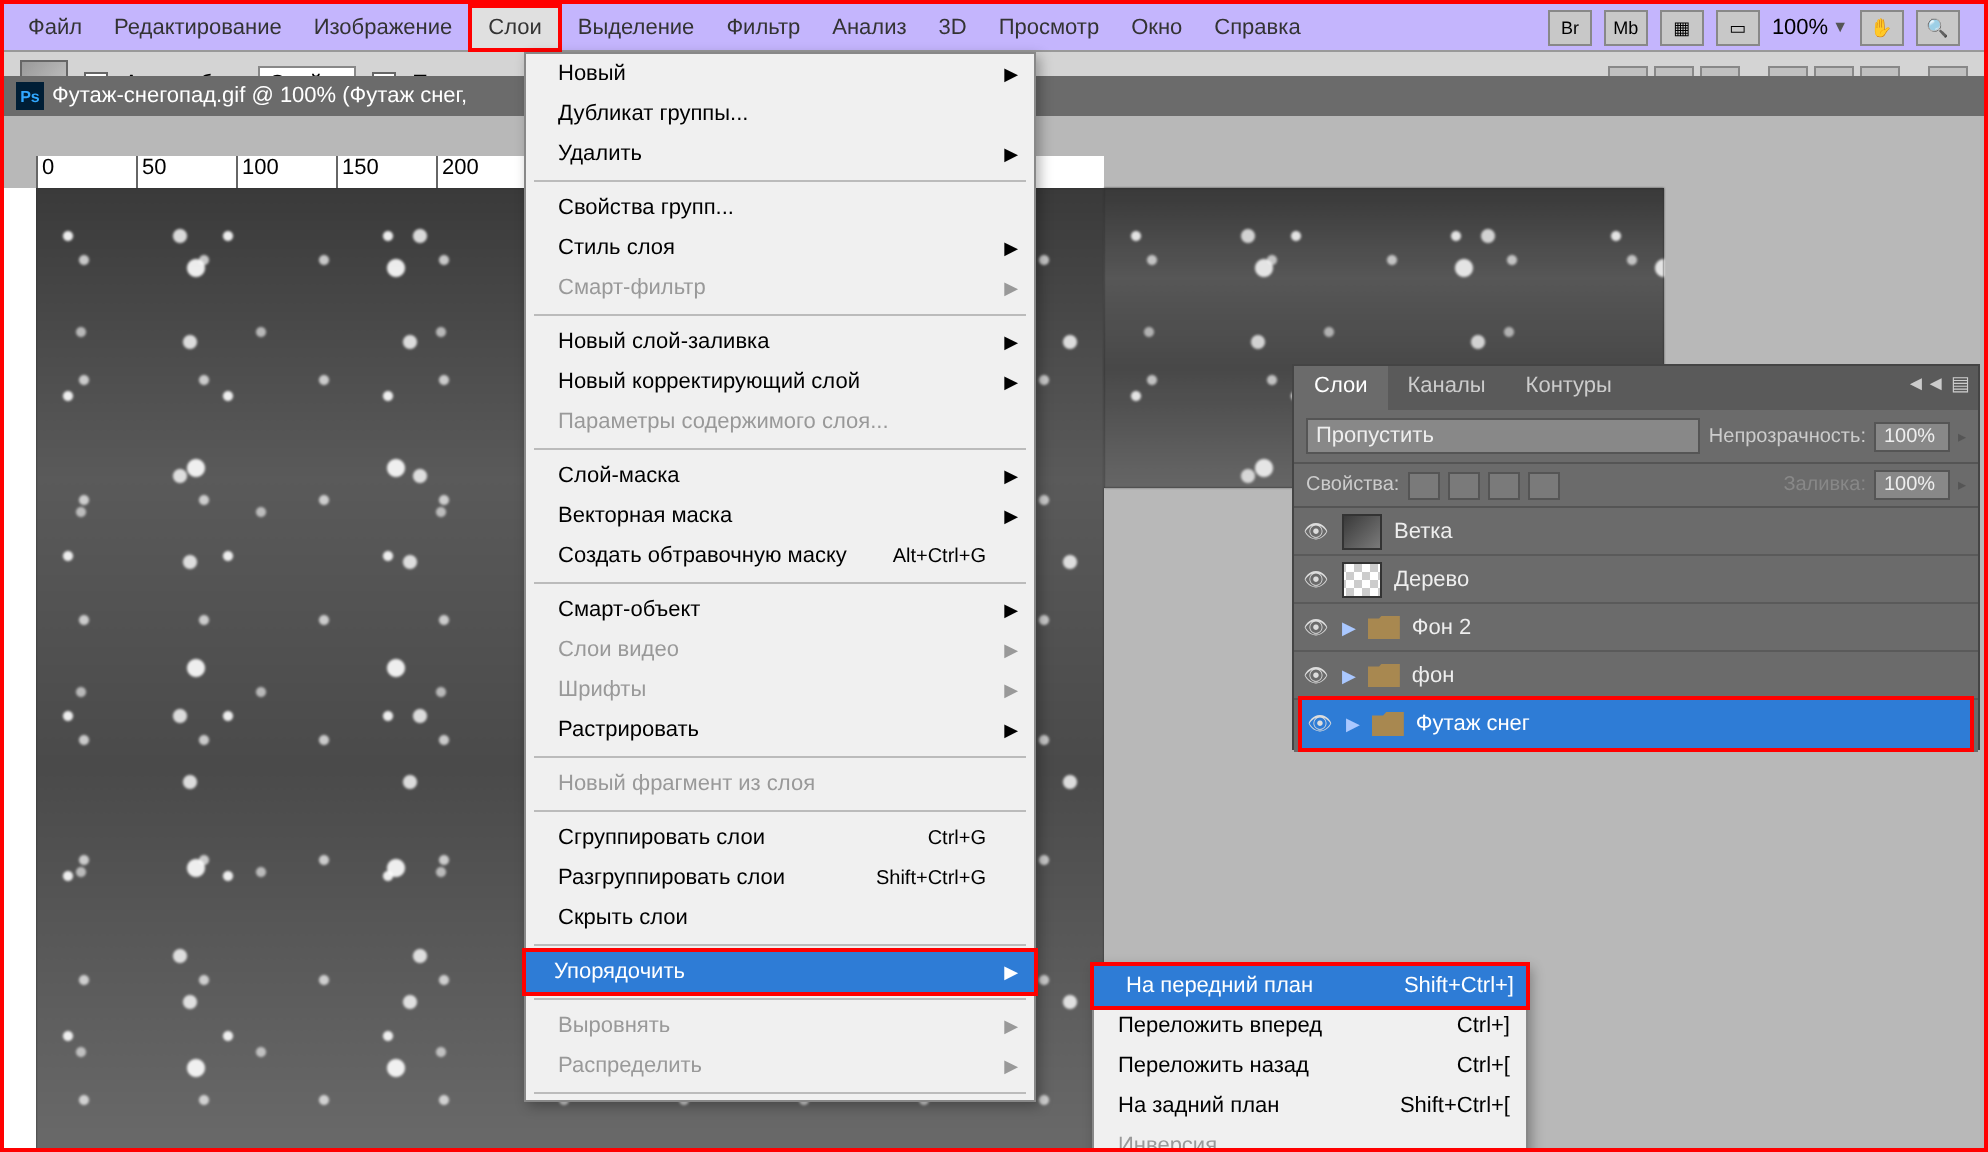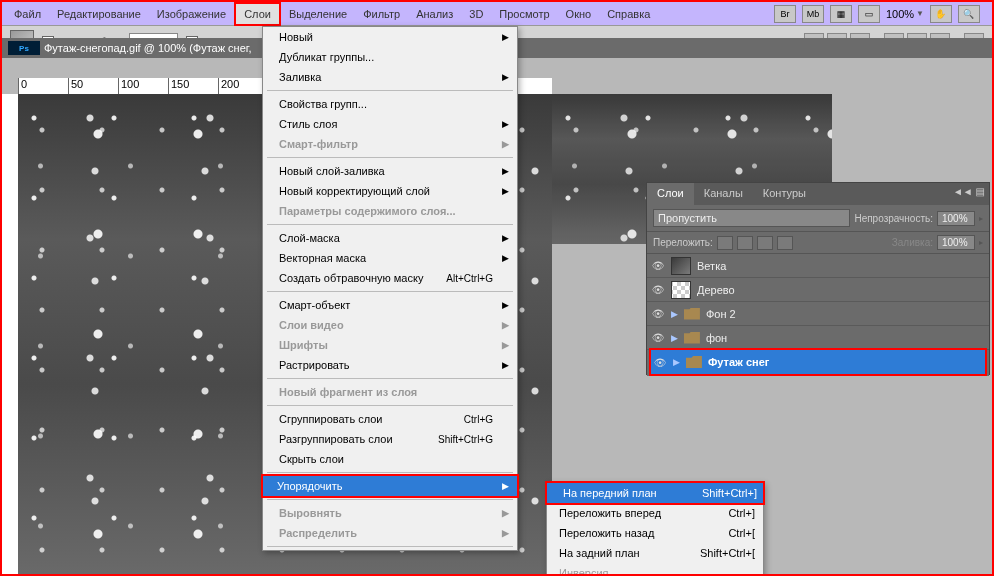--- a/index.html
+++ b/index.html
@@ -19,35 +19,35 @@
 .opt-icon { width: 24px; height: 24px; background: linear-gradient(135deg, #999 0%, #ccc 100%); border: 1px solid #666; }
 .checkbox { width: 12px; height: 12px; border: 1px solid #666; background: #fff; display: inline-block; }
 .opt-label { font-size: 11px; }
 .opt-select { background: #fff; border: 1px solid #888; padding: 2px 16px 2px 4px; font-size: 11px; }
 .align-group { display: flex; gap: 3px; margin-left: auto; }
 .align-btn { width: 20px; height: 18px; background: #c0c0c0; border: 1px solid #888; }
 
 .doc-area { position: relative; height: 520px; }
 .doc-window { position: absolute; left: 0; top: 20px; width: 550px; height: 500px; }
 .doc-title-bar { background: #6b6b6b; color: #fff; height: 20px; display: flex; align-items: center; padding: 0 6px; font-size: 11px; position: absolute; top: -20px; left: 0; right: -280px; }
-.ps-icon { width: 32px; height: 14px; background: #001e36; color: #31a8ff; font-size: 8px; display: flex; align-items: center; justify-content: center; margin-right: 4px; font-weight: bold; }
+.ps-icon { width: 14px; height: 14px; background: #001e36; color: #31a8ff; font-size: 8px; display: flex; align-items: center; justify-content: center; margin-right: 4px; font-weight: bold; }
 
 .ruler-h { position: absolute; top: 0; left: 16px; right: 0; height: 16px; background: #fff; display: flex; font-size: 8px; overflow: hidden; }
 .ruler-h span { flex: 0 0 50px; border-left: 1px solid #666; padding-left: 2px; }
 .ruler-v { position: absolute; top: 16px; left: 0; width: 16px; bottom: 0; background: #fff; }
 
 .canvas { position: absolute; top: 16px; left: 16px; right: 0; bottom: 0; background: #2a2a2a; overflow: hidden; }
 .snow-img { width: 100%; height: 100%; background: radial-gradient(circle at 20% 30%, rgba(255,255,255,0.9) 2px, transparent 3px), radial-gradient(circle at 60% 20%, rgba(255,255,255,0.8) 3px, transparent 4px), radial-gradient(circle at 40% 60%, rgba(255,255,255,0.7) 2px, transparent 3px), radial-gradient(circle at 80% 40%, rgba(255,255,255,0.9) 4px, transparent 5px), radial-gradient(circle at 25% 80%, rgba(255,255,255,0.6) 2px, transparent 3px), radial-gradient(circle at 70% 70%, rgba(255,255,255,0.8) 3px, transparent 4px), linear-gradient(180deg, #3a3a3a 0%, #5a5a5a 30%, #4a4a4a 60%, #6a6a6a 100%); background-size: 80px 80px, 120px 120px, 60px 60px, 100px 100px, 90px 90px, 110px 110px, 100% 100%; filter: blur(0.5px); }
 
 .canvas2 { position: absolute; top: 36px; left: 550px; width: 280px; height: 150px; background: #2a2a2a; }
 .canvas2 .snow-img { opacity: 0.95; }
 
 .dropdown { position: absolute; left: 260px; top: 24px; width: 256px; background: #f0f0f0; border: 1px solid #888; box-shadow: 2px 2px 6px rgba(0,0,0,0.3); z-index: 100; }
 .dd-item { padding: 4px 24px 4px 16px; display: flex; align-items: center; position: relative; cursor: pointer; }
-.dd-item.disabled { color: #999; font-weight: bold; }
+.dd-item.disabled { color: #999; }
 .dd-item.highlighted { background: #2e7cd6; color: #fff; border: 2px solid #ff0000; margin: -2px; padding: 4px 22px 4px 14px; }
 .dd-sep { height: 1px; background: #bbb; margin: 3px 4px; }
 .dd-arrow { position: absolute; right: 8px; font-size: 9px; }
 .dd-shortcut { position: absolute; right: 24px; font-size: 10px; }
 
 .submenu { position: absolute; left: 544px; top: 480px; width: 218px; background: #f0f0f0; border: 1px solid #888; box-shadow: 2px 2px 6px rgba(0,0,0,0.3); z-index: 101; }
 .sub-item { padding: 4px 8px 4px 12px; display: flex; justify-content: space-between; cursor: pointer; }
 .sub-item.highlighted { background: #2e7cd6; color: #fff; border: 2px solid #ff0000; margin: -2px; padding: 4px 6px 4px 16px; }
 .sub-item.disabled { color: #999; }
 
@@ -66,21 +66,21 @@
 
 .layer-list { background: #6b6b6b; }
 .layer-row { display: flex; align-items: center; height: 24px; border-bottom: 1px solid #5a5a5a; padding: 0 4px; gap: 6px; }
 .layer-row.selected { background: #2e7cd6; border: 2px solid #ff0000; margin: -2px 2px; padding: 0 2px; height: 28px; }
 .eye { width: 14px; height: 12px; display: flex; align-items: center; justify-content: center; color: #ddd; font-size: 10px; }
 .layer-thumb { width: 20px; height: 18px; background: repeating-conic-gradient(#ccc 0% 25%, #fff 0% 50%) 50% / 8px 8px; border: 1px solid #333; }
 .layer-thumb.img { background: linear-gradient(135deg, #3a3a3a, #7a7a7a); }
 .folder-icon { width: 16px; height: 12px; background: #a88850; clip-path: polygon(0 15%, 35% 15%, 45% 0, 100% 0, 100% 100%, 0 100%); }
 .tri { color: #aac8ff; font-size: 9px; }
 .layer-name { color: #eee; font-size: 11px; }
-.layer-row.selected .layer-name { color: #fff; font-weight: bold; }
+.layer-row.selected .layer-name { color: #fff; font-weight: normal; }
 .panel-collapse { position: absolute; right: 4px; top: 3px; color: #ccc; font-size: 10px; }
 </style>
 </head>
 <body>
 
 <div class="menubar">
   <span class="menubar-item">Файл</span>
   <span class="menubar-item">Редактирование</span>
   <span class="menubar-item">Изображение</span>
   <span class="menubar-item outlined">Слои</span>
@@ -154,21 +154,21 @@
 
 <div class="dropdown" id="dropdown">
     <div class="dd-item">
       <span>Новый</span>
       <span class="dd-arrow">▶</span>
     </div>
     <div class="dd-item">
       <span>Дубликат группы...</span>
     </div>
     <div class="dd-item">
-      <span>Заливка</span>
+      <span>Удалить</span>
       <span class="dd-arrow">▶</span>
     </div>
     <div class="dd-sep"></div>
     <div class="dd-item">
       <span>Свойства групп...</span>
     </div>
     <div class="dd-item">
       <span>Стиль слоя</span>
       <span class="dd-arrow">▶</span>
     </div>
@@ -279,21 +279,21 @@
     <div class="panel-tab">Каналы</div>
     <div class="panel-tab">Контуры</div>
   </div>
   <div class="panel-opts">
     <div class="blend-select">Пропустить</div>
     <span class="opacity-lbl">Непрозрачность:</span>
     <span class="opacity-val">100%</span>
     <span class="chev">▸</span>
   </div>
   <div class="lock-row">
-    <span class="lock-lbl">Переложить:</span>
+    <span class="lock-lbl">Свойства:</span>
     <div class="lock-icon"></div>
     <div class="lock-icon"></div>
     <div class="lock-icon"></div>
     <div class="lock-icon"></div>
     <span class="fill-lbl">Заливка:</span>
     <span class="opacity-val">100%</span>
     <span class="chev">▸</span>
   </div>
   <div class="layer-list" id="layer-list">
       <div class="layer-row">

